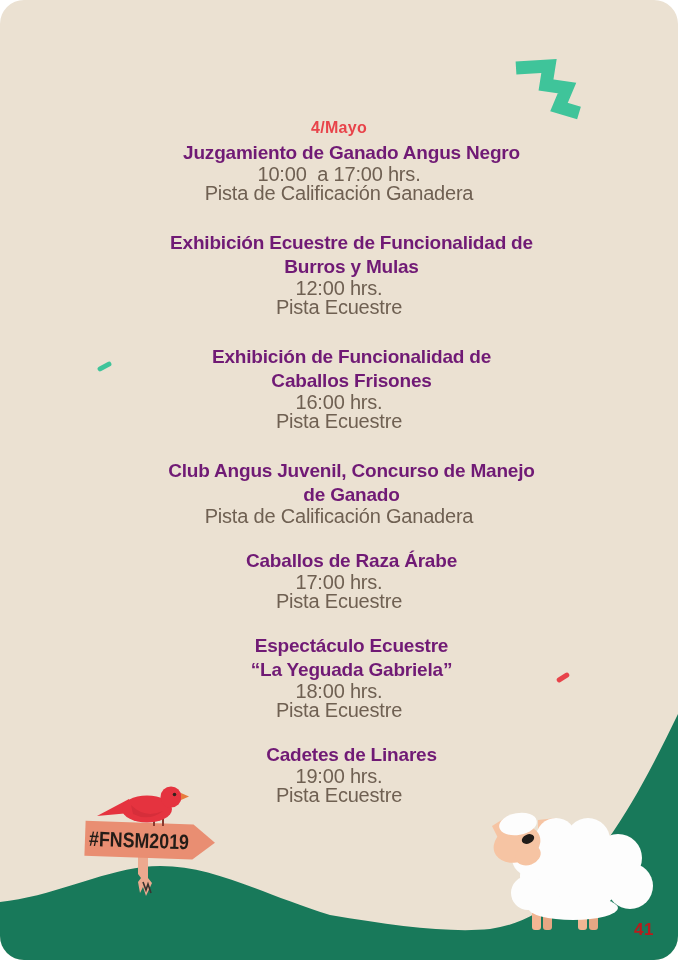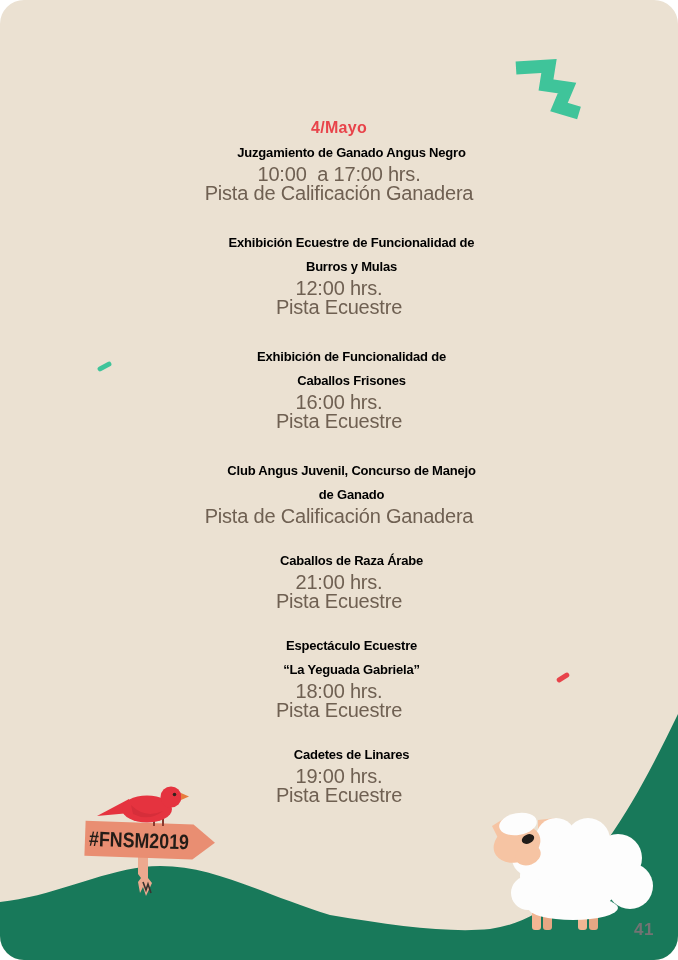--- a/index.html
+++ b/index.html
@@ -19,36 +19,36 @@
 
   
   .content { position:absolute; top:119px; left:0; width:678px; text-align:center; }
   .date-label {
     color:#E8434A; font-weight:bold; font-size:16px; line-height:18px;
     letter-spacing:.3px; margin-bottom:4px;
   }
   .event:nth-child(-n+3) { margin-bottom:28px; }
   .event { margin-bottom:23px; }
   .event-title-line {
-    color:#000000; font-weight:bold; font-size:13px; line-height:24px;
+    color:#701a75; font-weight:bold; font-size:19px; line-height:24px;
     letter-spacing:-.2px;
     padding-left:25px;
   }
   .event-time, .event-venue {
     color:#6F6052; font-size:20px; line-height:19px; letter-spacing:-.2px;
   }
   .event-time { white-space:pre-wrap; }
 
   
   .hill { position:absolute; left:0; bottom:0; display:block; }
   .signpost { position:absolute; left:75px; top:782px; }
   .sheep { position:absolute; left:468px; top:798px; }
   .page-number {
     position:absolute; right:24px; bottom:20px;
-    color:#737373; font-weight:bold; font-size:17px; letter-spacing:.5px;
+    color:#b91c1c; font-weight:bold; font-size:17px; letter-spacing:.5px;
   }
   .sign-text { font-family:"Liberation Sans", sans-serif; font-weight:bold; }
 </style>
 </head>
 <body>
 
 <div class="page">
 
   <svg class="zigzag" width="95" height="75" viewBox="0 0 95 75">
     <polyline points="16,13 49,11 46,30 67,33 59,52 79,58" fill="none" stroke="#3FC49A" stroke-width="13" stroke-linejoin="miter" stroke-miterlimit="4"></polyline>
@@ -77,21 +77,21 @@
           <div class="event-time">16:00 hrs.</div>
           <div class="event-venue">Pista Ecuestre</div>
         </div>
         <div class="event">
           <div class="event-title-line">Club Angus Juvenil, Concurso de Manejo</div>
           <div class="event-title-line">de Ganado</div>
           <div class="event-venue">Pista de Calificación Ganadera</div>
         </div>
         <div class="event">
           <div class="event-title-line">Caballos de Raza Árabe</div>
-          <div class="event-time">21:00 hrs.</div>
+          <div class="event-time">17:00 hrs.</div>
           <div class="event-venue">Pista Ecuestre</div>
         </div>
         <div class="event">
           <div class="event-title-line">Espectáculo Ecuestre</div>
           <div class="event-title-line">“La Yeguada Gabriela”</div>
           <div class="event-time">18:00 hrs.</div>
           <div class="event-venue">Pista Ecuestre</div>
         </div>
         <div class="event">
           <div class="event-title-line">Cadetes de Linares</div>

